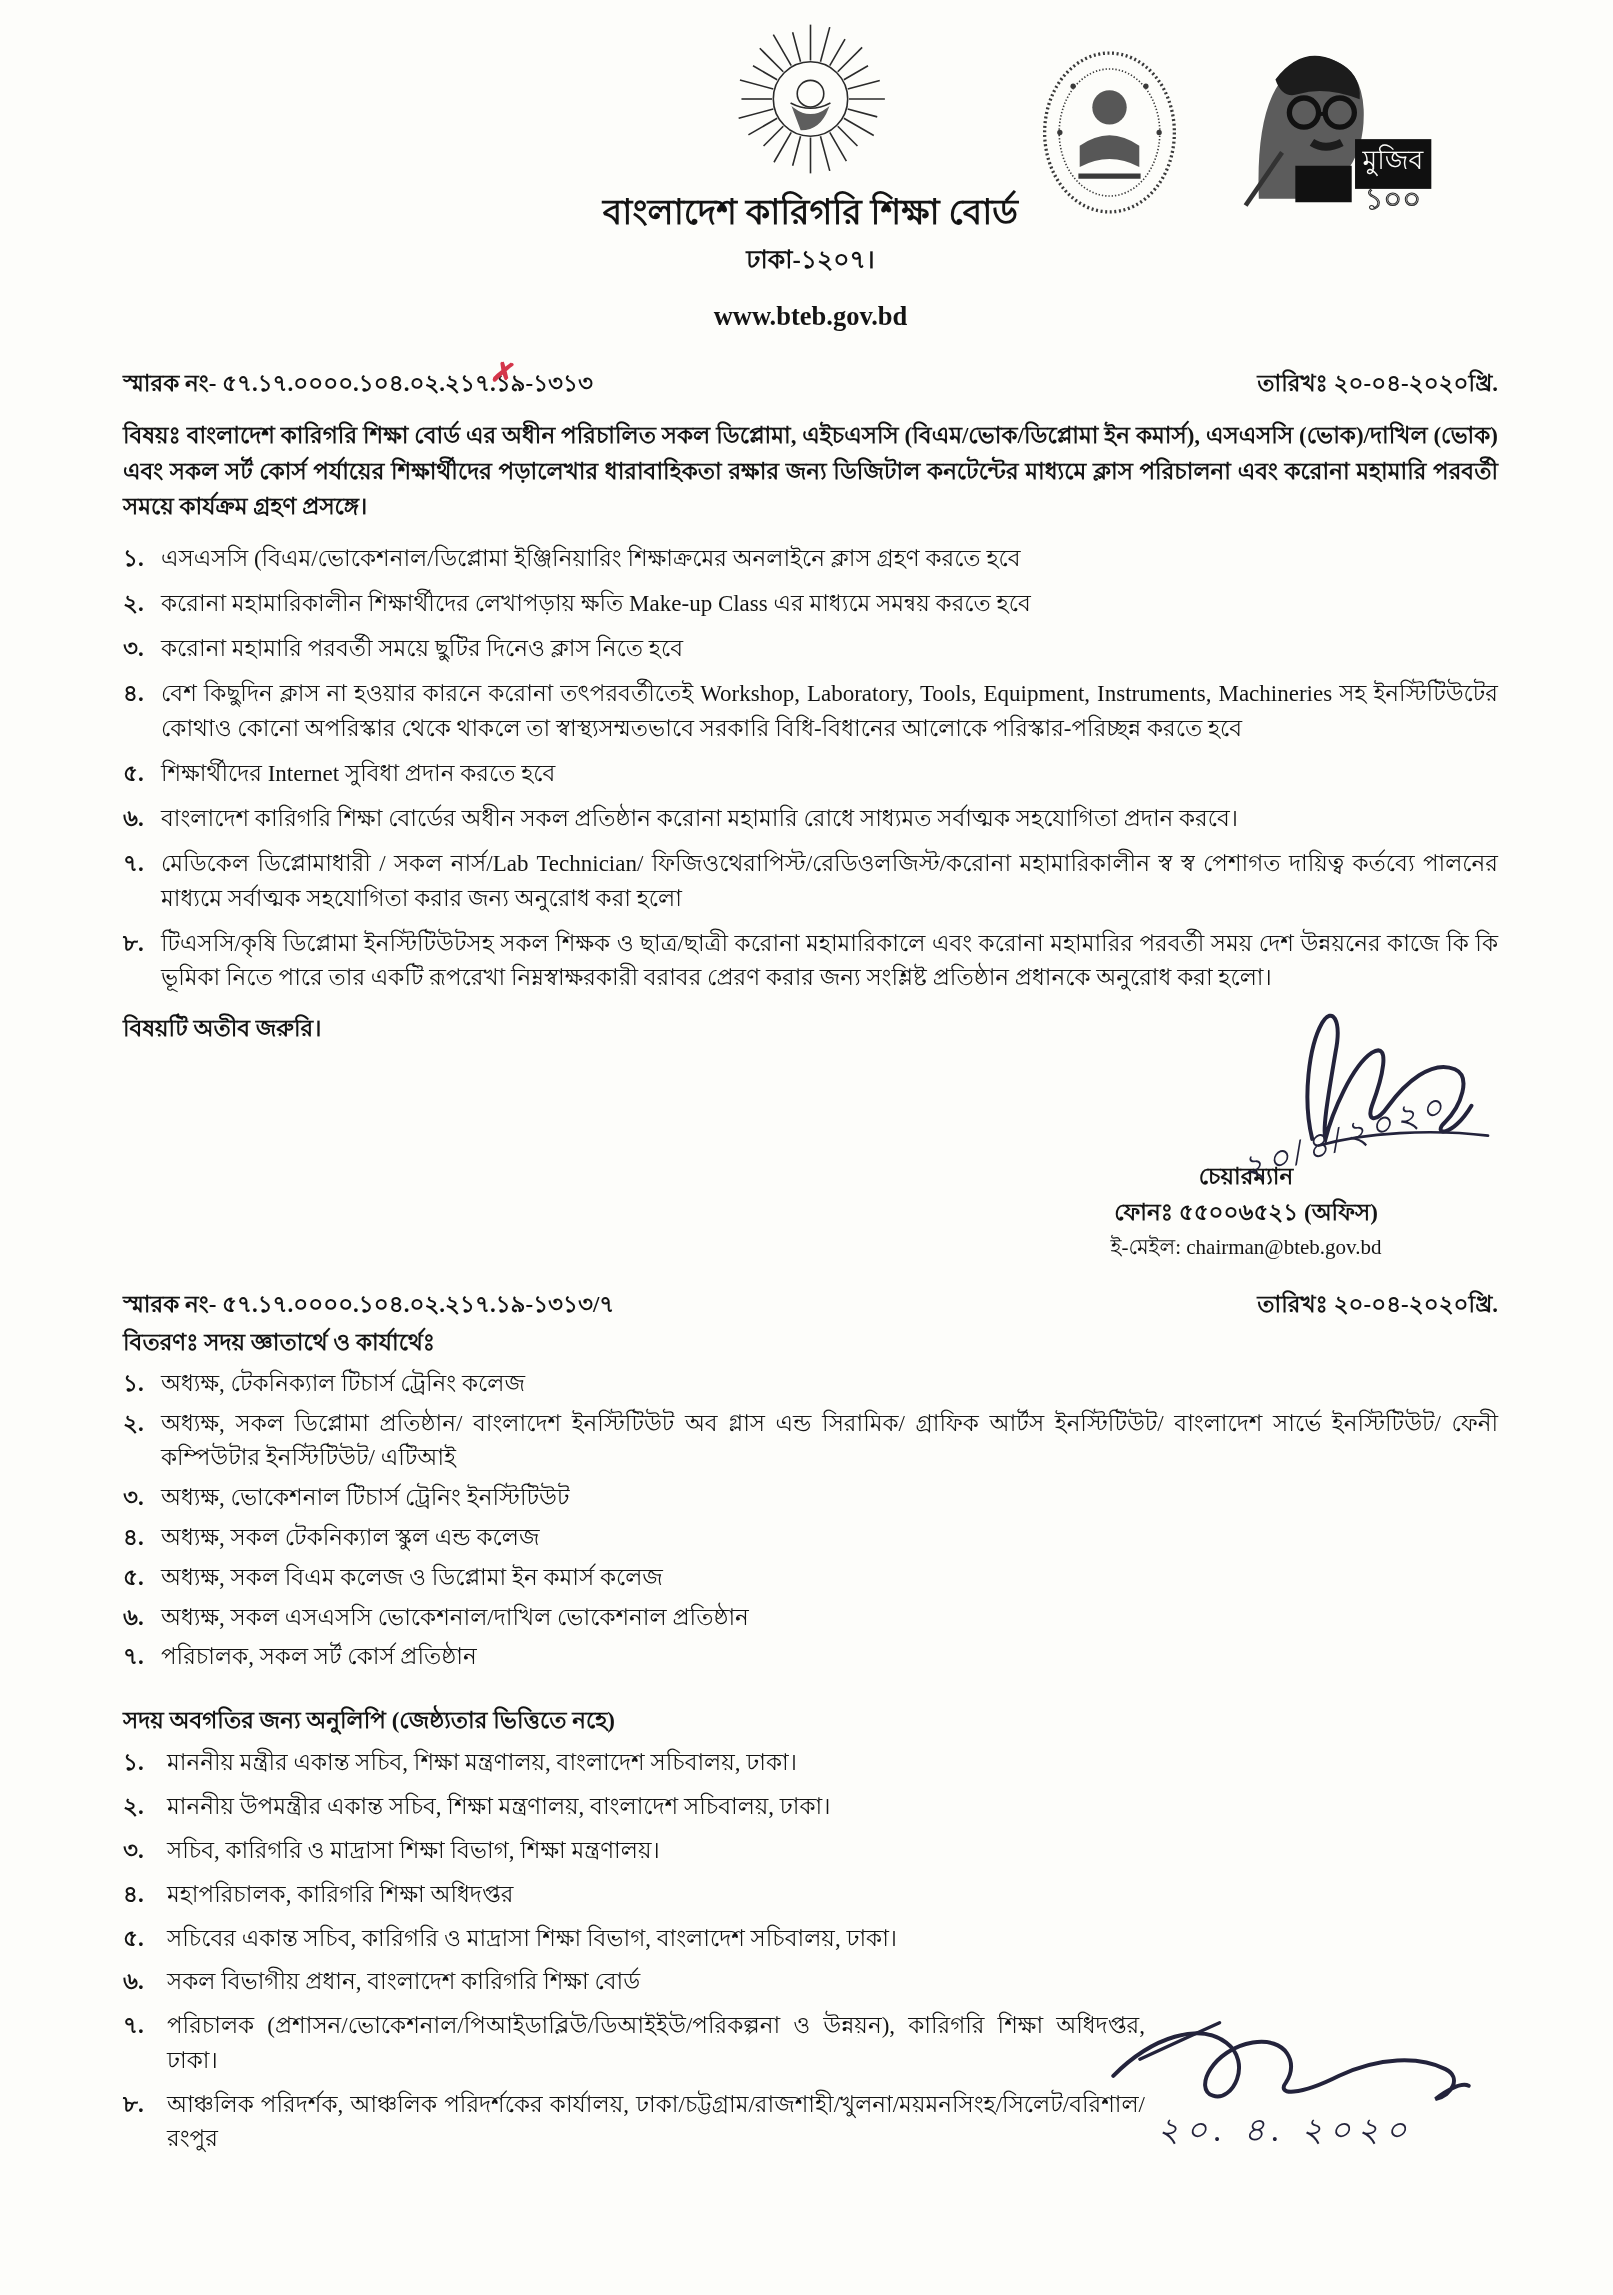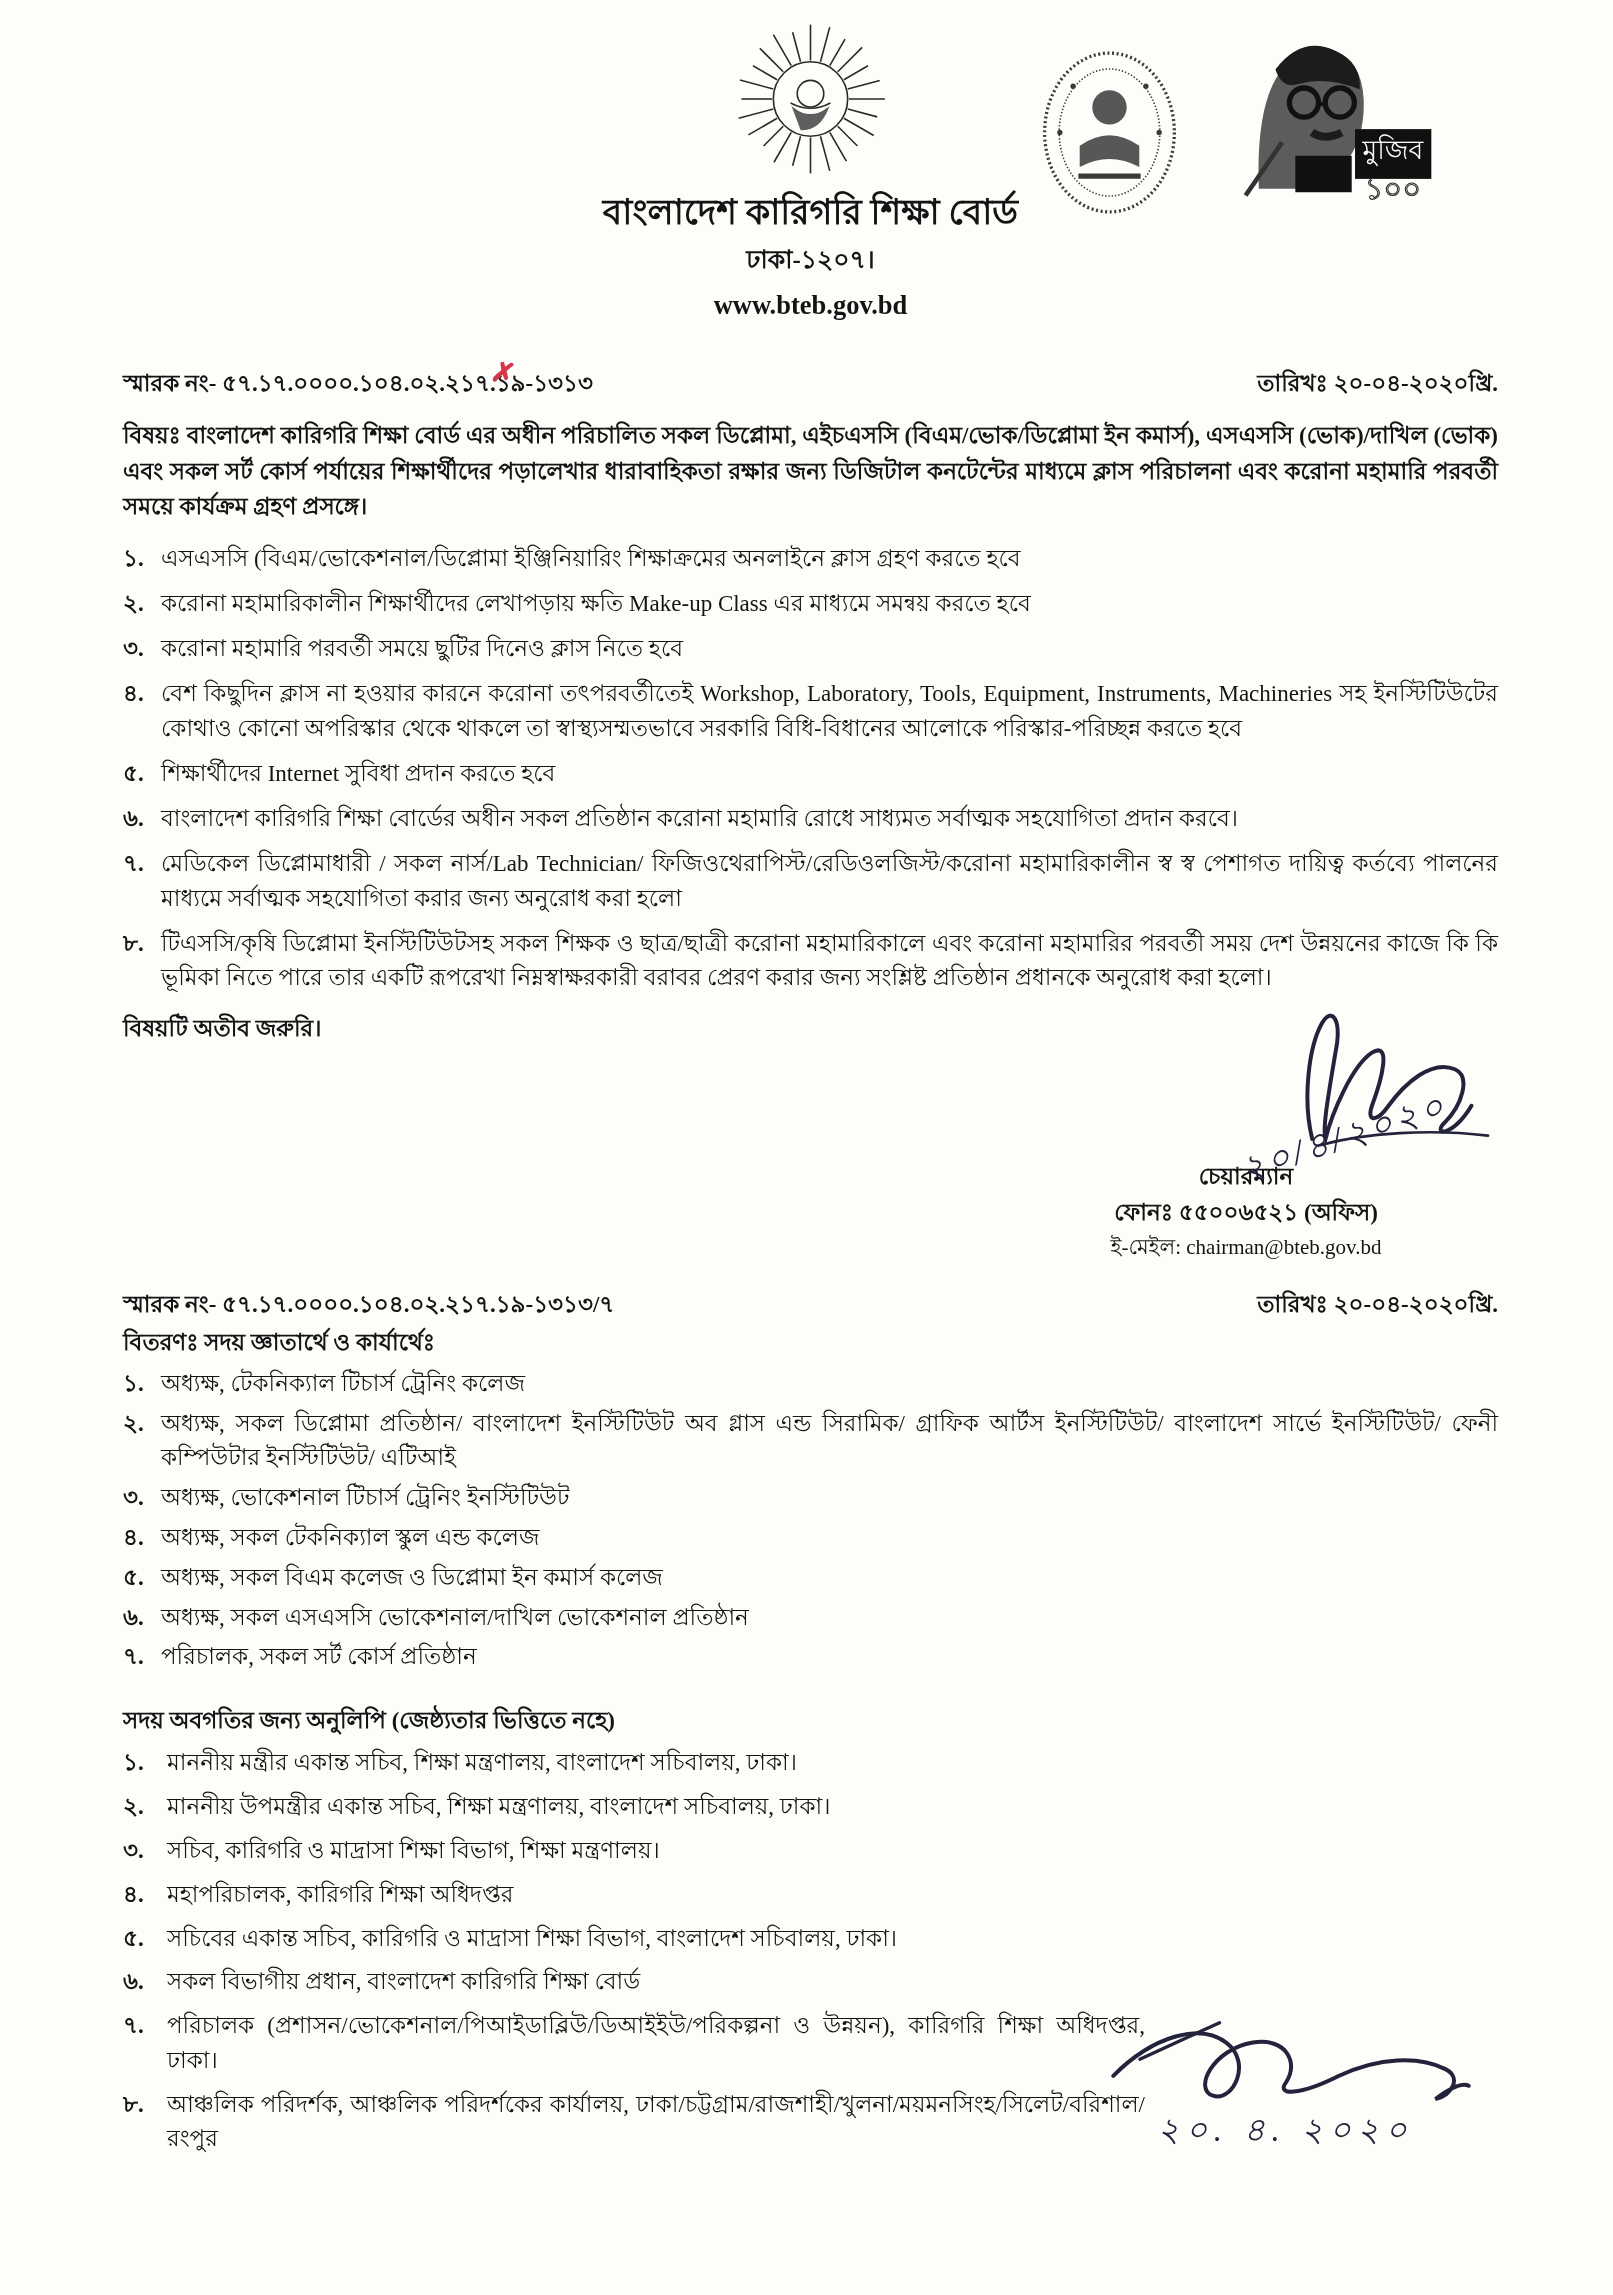--- a/index.html
+++ b/index.html
@@ -16,23 +16,23 @@
     box-sizing:border-box;
     padding:12px 116px 20px 123px;
     overflow:hidden;
   }
   
   .header{position:relative;text-align:center;min-height:332px;}
   .seal-wrap{display:flex;justify-content:center;margin-top:4px;}
   .org-name{font-size:35px;font-weight:bold;margin-top:5.3px;}
   .addr{font-size:25px;font-weight:bold;margin-top:4px;}
   .city{font-size:25px;font-weight:bold;margin-top:1.3px;}
-  .website{font-size:26.5px;font-weight:bold;margin-top:7px;}
+  .website{font-size:26.5px;font-weight:bold;margin-top:18px;}
   .round-logo{position:absolute;top:30px;right:319px;}
-  .mujib-logo{position:absolute;top:7px;right:60px;}
+  .mujib-logo{position:absolute;top:17px;right:60px;}
   
   .memo-row{display:flex;justify-content:space-between;align-items:baseline;margin-top:18.6px;text-align:center;}
   .memo-label{font-weight:bold;position:relative;}
   .red-tick{position:absolute;left:372px;top:-17px;color:#d4364a;font-size:29px;font-weight:bold;transform:rotate(12deg);}
   .memo-date{font-weight:bold;}
   
   .subject{margin-top:17px;font-weight:bold;text-align:justify;line-height:1.55;}
   .intro{margin-top:22.6px;text-align:justify;}
   .list{margin-top:17px;}
   .li{display:flex;margin-bottom:10.6px;}

